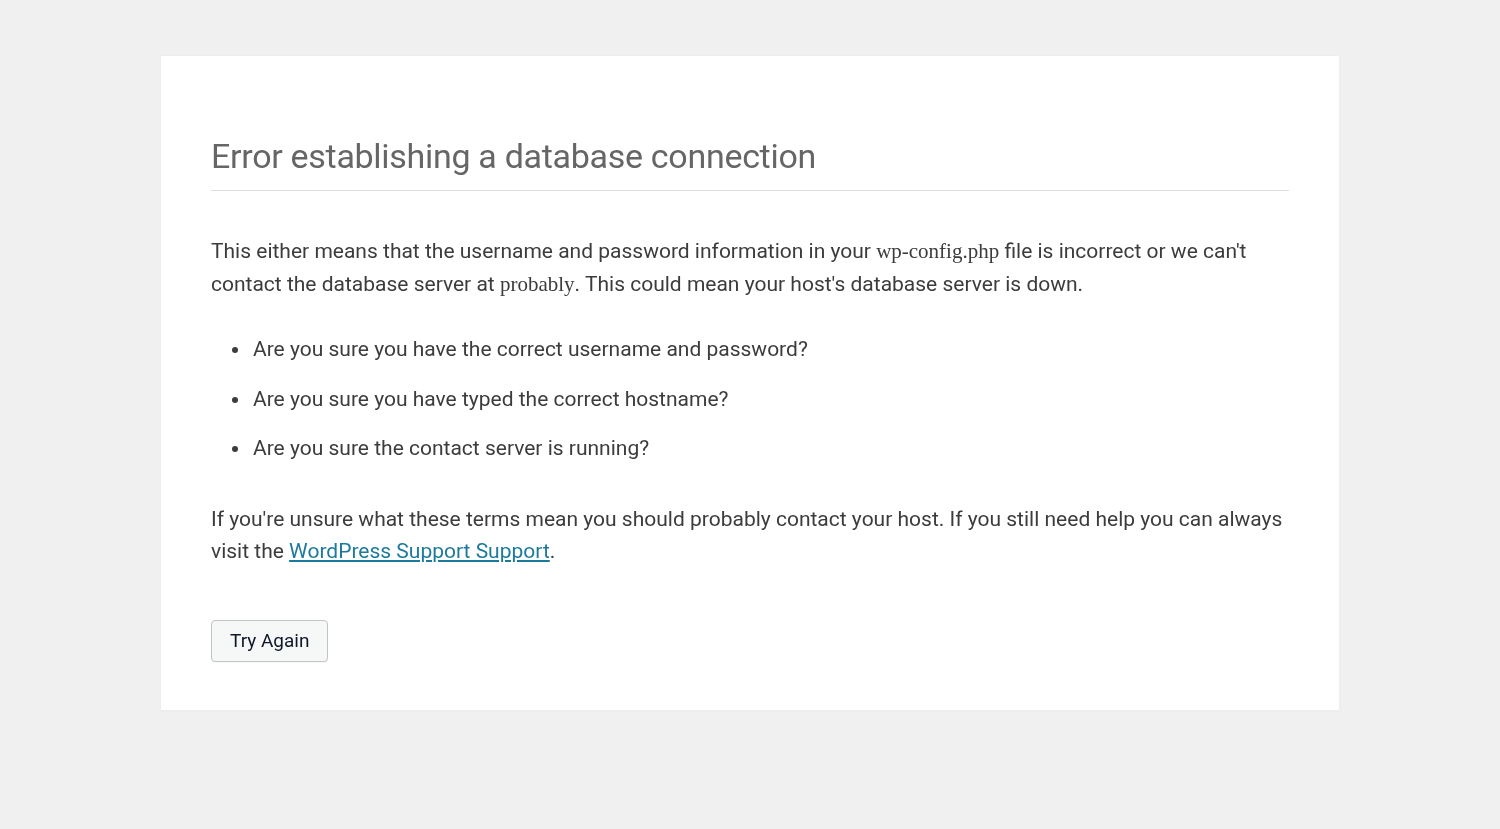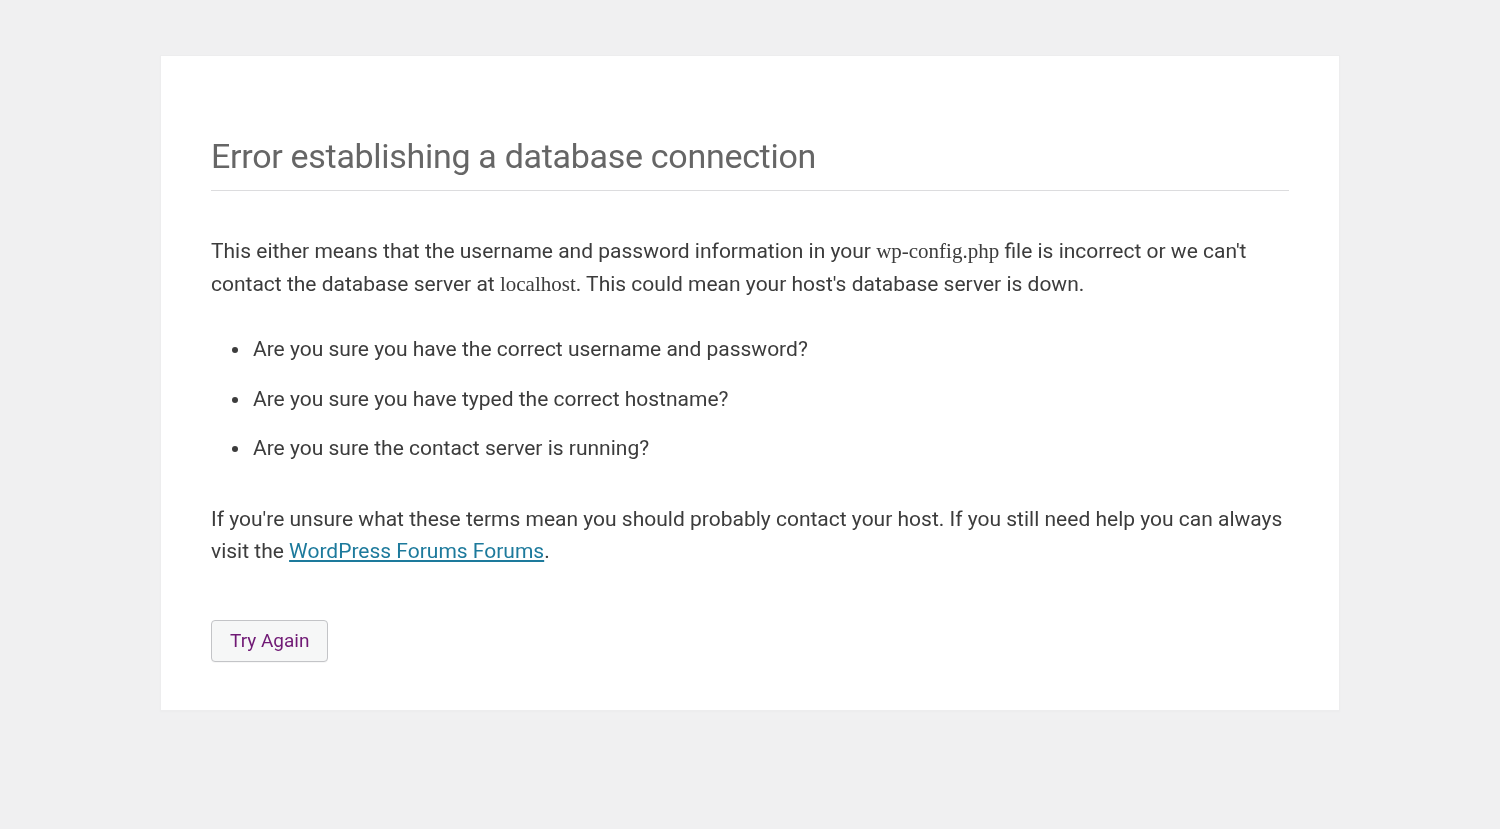--- a/index.html
+++ b/index.html
@@ -68,45 +68,45 @@
   a.support-link {
     color: #1d7a9c;
     text-decoration: underline;
   }
 
   a.button {
     display: inline-block;
     margin-top: 52px;
     padding: 8px 18px 9px 18px;
     font-size: 19px;
-    color: #701a75;
+    color: #0f172a;
     background: #f6f7f7;
     border: 1px solid #c3c4c7;
     border-radius: 4px;
     text-decoration: none;
     cursor: pointer;
     box-shadow: 0 1px 0 rgba(0,0,0,0.03);
   }
 </style>
 </head>
 <body>
 
 <div class="card">
 
   <h1 class="error-title">Error establishing a database connection</h1>
 
   <p class="lead">
-    <span>This either means that the username and password information in your </span><code>wp-config.php</code><span> file is incorrect or we can't contact the database server at </span><code>localhost</code><span>. This could mean your host's database server is down.</span>
+    <span>This either means that the username and password information in your </span><code>wp-config.php</code><span> file is incorrect or we can't contact the database server at </span><code>probably</code><span>. This could mean your host's database server is down.</span>
   </p>
 
   <ul class="checks">
     <li>Are you sure you have the correct username and password?</li>
     <li>Are you sure you have typed the correct hostname?</li>
     <li>Are you sure the contact server is running?</li>
   </ul>
 
   <p class="footer-text">
-    <span>If you're unsure what these terms mean you should probably contact your host. If you still need help you can always visit the </span><a href="#" class="support-link">WordPress Forums Forums</a><span>.</span>
+    <span>If you're unsure what these terms mean you should probably contact your host. If you still need help you can always visit the </span><a href="#" class="support-link">WordPress Support Support</a><span>.</span>
   </p>
 
   <a href="#" class="button">Try Again</a>
 
 </div>
 
 </body></html>

